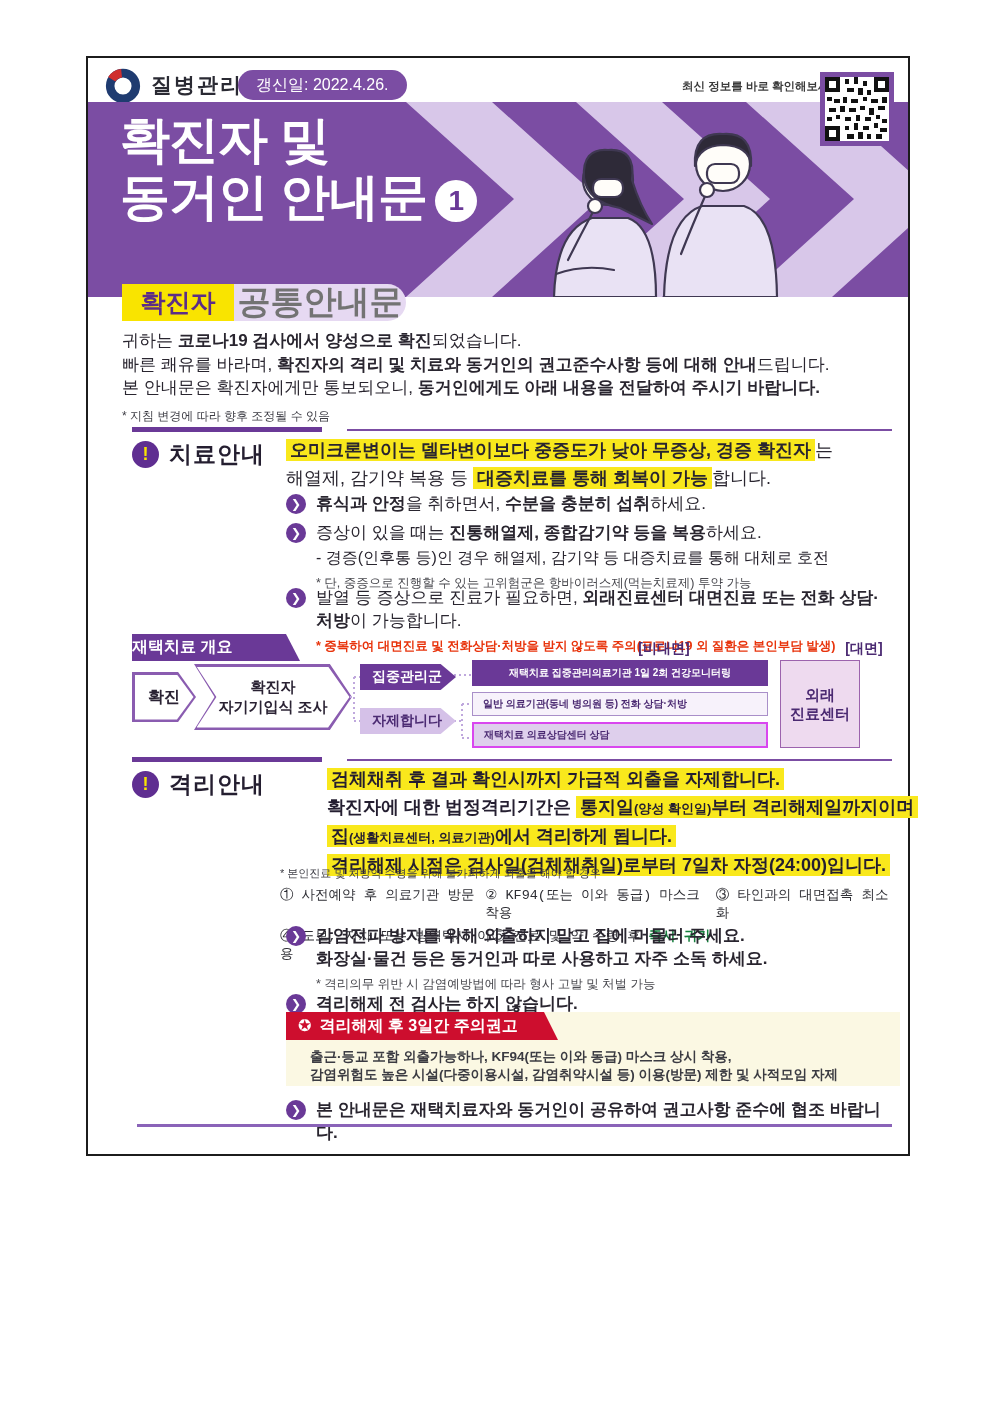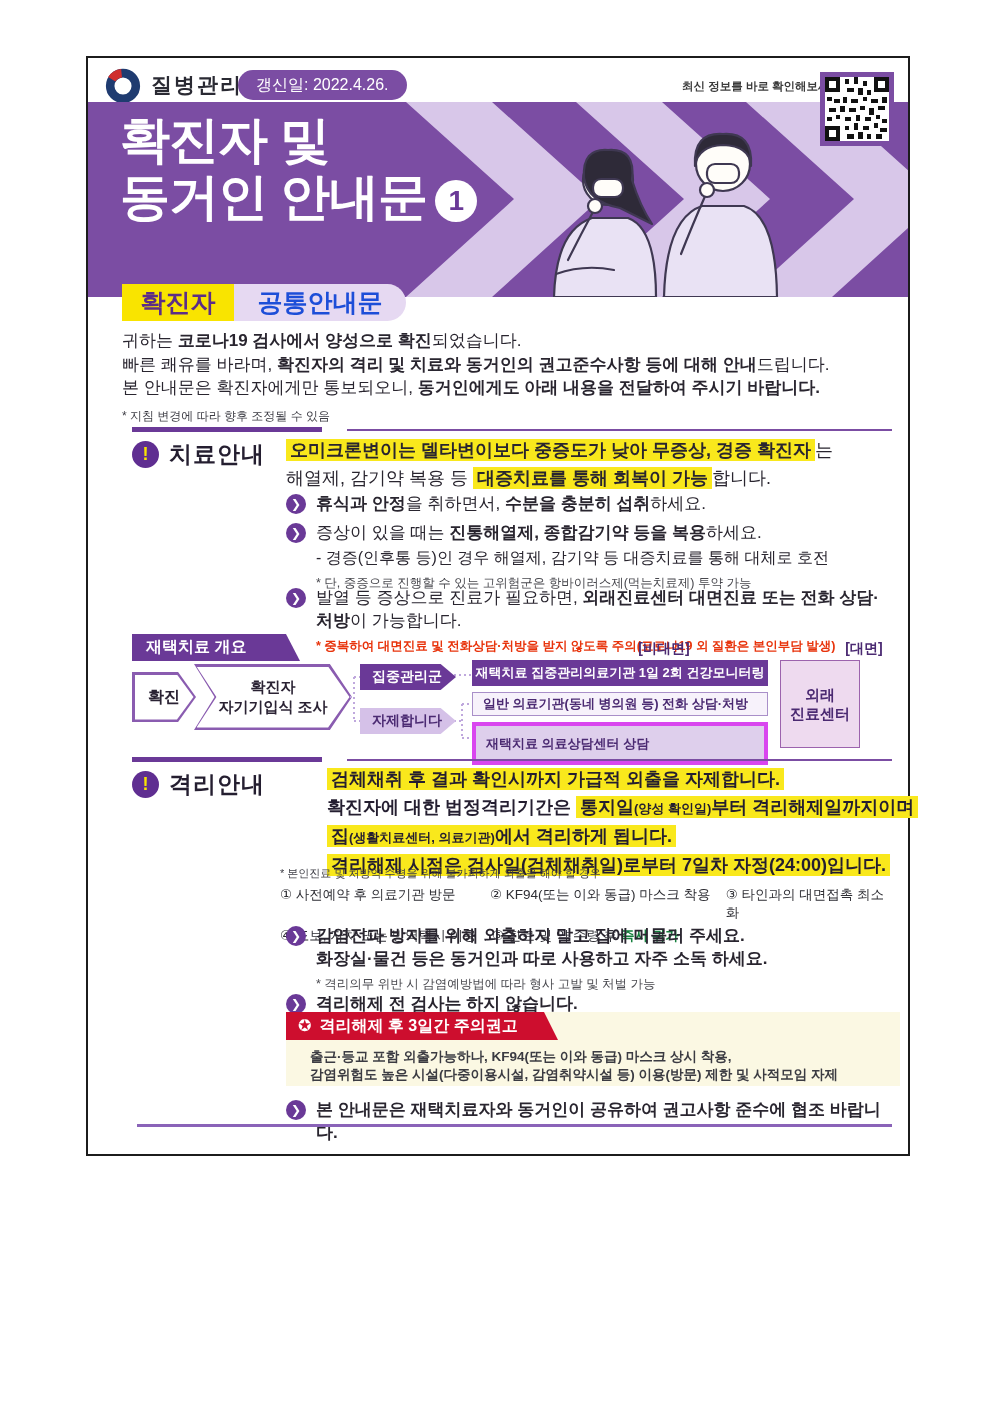--- a/index.html
+++ b/index.html
@@ -17,22 +17,22 @@
   .qr{position:absolute;left:732px;top:14px;width:74px;height:74px;background:#7b4da3;padding:5px;box-sizing:border-box;z-index:6;}
   .qr-inner{width:100%;height:100%;background:#fff;}
 
   
   .banner{position:absolute;left:0;top:44px;width:820px;height:195px;background:#7b4da3;overflow:hidden;}
   .title{position:absolute;left:32px;top:10px;color:#fff;font-weight:900;font-size:50px;line-height:57px;letter-spacing:-1px;z-index:3;}
   .num-circle{display:inline-flex;align-items:center;justify-content:center;width:42px;height:42px;border-radius:50%;
               background:#fff;color:#6a3997;font-size:28px;font-weight:900;vertical-align:4px;margin-left:8px;}
   .tag-yellow{position:absolute;left:34px;top:226px;width:112px;height:37px;background:#f9e400;color:#5c2d87;
               font-size:25px;font-weight:800;display:flex;align-items:center;justify-content:center;z-index:5;}
-  .tag-pill{position:absolute;left:146px;top:226px;width:172px;height:37px;background:#e6d9f2;color:#1d4ed8;
-            font-size:25px;font-weight:800;display:flex;align-items:center;justify-content:center;
+  .tag-pill{position:absolute;left:146px;top:226px;width:172px;height:37px;background:#e6d9f2;color:#737373;
+            font-size:33px;font-weight:800;display:flex;align-items:center;justify-content:center;
             border-radius:0 19px 19px 0;z-index:5;}
 
   
   .intro{position:absolute;left:34px;top:271px;width:760px;font-size:17px;line-height:23.5px;color:#29252f;}
   .small-note{font-size:12px;color:#3c3c44;font-weight:normal;}
 
   
   .divider{position:absolute;left:0;width:820px;height:6px;}
   .divider .thick{position:absolute;left:44px;top:0;width:190px;height:5px;background:#6a3997;}
   .divider .thin{position:absolute;left:259px;top:1.5px;width:545px;height:2px;background:#7b4da3;}
@@ -49,42 +49,42 @@
   .chev{flex:none;width:20px;height:20px;border-radius:50%;background:#6a3997;color:#fff;font-size:12px;
         font-weight:bold;display:flex;align-items:center;justify-content:center;margin-top:2px;}
   .b-txt{font-size:17px;line-height:23px;color:#29252f;}
   .sub-line{font-size:16px;margin-top:2px;font-weight:normal;}
   .tiny{font-size:12.5px;color:#47474d;margin-top:3px;font-weight:normal;}
   .tiny-red{font-size:12.5px;color:#e8340c;margin-top:3px;font-weight:600;}
   .red{color:#15803d;font-weight:bold;}
 
   
   .dg-tab{position:absolute;left:44px;top:576px;width:168px;height:27px;background:#6a3997;color:#fff;
-          font-weight:800;font-size:16px;display:flex;align-items:center;padding-left:14px;box-sizing:border-box;
+          font-weight:800;font-size:16px;display:flex;align-items:center;box-sizing:border-box;
           clip-path:polygon(0 0,calc(100% - 14px) 0,100% 100%,0 100%);}
   .dg-lab{position:absolute;top:582px;font-size:14px;font-weight:800;color:#4b2a72;text-align:center;padding-left:44px;}
   .chv-shape{position:absolute;background:#8a5cb0;}
   .chv-in{position:absolute;left:2.5px;top:2.5px;right:2.5px;bottom:2.5px;background:#fff;display:flex;
           flex-direction:column;align-items:center;justify-content:center;color:#2a2233;font-weight:800;}
   .cp1{clip-path:polygon(0 0,72% 0,100% 50%,72% 100%,0 100%);}
   .cp2{clip-path:polygon(0 0,86% 0,100% 50%,86% 100%,0 100%,13% 50%);}
   .ga{position:absolute;height:26px;display:flex;align-items:center;padding-left:12px;box-sizing:border-box;
       font-size:14px;font-weight:800;clip-path:polygon(0 0,84% 0,100% 50%,84% 100%,0 100%);width:96px;}
-  .dg-box{position:absolute;left:384px;width:296px;box-sizing:border-box;font-size:13px;font-weight:800;
+  .dg-box{position:absolute;left:384px;width:296px;box-sizing:border-box;font-size:10px;font-weight:800;
           display:flex;align-items:center;}
   .outp{position:absolute;left:692px;top:602px;width:80px;height:88px;background:#eedaef;border:1.5px solid #9c63ad;
         color:#4b2a72;font-weight:800;font-size:15px;line-height:19px;display:flex;flex-direction:column;
         align-items:center;justify-content:center;box-sizing:border-box;}
 
   
   .q-lines{position:absolute;left:198px;top:709px;width:612px;font-size:18px;font-weight:800;line-height:25px;color:#241e30;margin-left:41px;}
   .q-lines>div{margin-bottom:3px;}
   .q-small{font-size:13px;}
   .note-block{position:absolute;left:192px;top:808px;width:616px;color:#2d2d33;}
-  .note-row{display:flex;margin-top:5px;font-size:13.5px;}
+  .note-row{display:flex;margin-top:5px;font-size:13.5px;font-family:Liberation Mono, monospace;}
 
   .caution{position:absolute;left:198px;top:954px;width:614px;height:74px;background:#fbf8e3;}
   .ribbon{position:absolute;left:0;top:0;width:272px;height:28px;background:#cd0e2e;color:#fff;display:flex;
           align-items:center;gap:8px;padding-left:12px;box-sizing:border-box;font-size:16px;font-weight:800;
           clip-path:polygon(0 0,calc(100% - 14px) 0,100% 100%,0 100%);}
   .star{font-size:16px;line-height:1;}
   .caution-body{position:absolute;left:24px;top:36px;font-size:13.5px;line-height:17.5px;font-weight:600;color:#3b3b42;}
 
   .final-rule{position:absolute;left:49px;top:1066px;width:755px;height:3px;background:#8a63b8;}
 </style>
@@ -251,21 +251,21 @@
         <path d="M130 19 h18"></path>
         <path d="M130 65 h8 M138 48 v34 M138 48 h10 M138 82 h10"></path>
       </g>
     </svg>
 
     <div class="ga" style="left:272px;top:606px;background:#6a3997;color:#fff">집중관리군</div>
     <div class="ga" style="left:272px;top:650px;background:#d5c1e8;color:#4b2a72">자제합니다</div>
 
     <div class="dg-box" style="top:602px;height:26px;background:#6a3997;color:#fff;justify-content:center">재택치료 집중관리의료기관 1일 2회 건강모니터링</div>
     <div class="dg-box" style="top:634px;height:24px;background:#f7f2fb;border:1px solid #a98fc9;color:#4b2a72;padding-left:10px">일반 의료기관(동네 병의원 등) 전화 상담·처방</div>
-    <div class="dg-box" style="top:664px;height:43px;background:#decfec;border:4px solid #d946ef;color:#4b2a72;padding-left:10px">재택치료 의료상담센터 상담</div>
+    <div class="dg-box" style="top:664px;height:26px;background:#decfec;border:2px solid #d946ef;color:#4b2a72;padding-left:10px">재택치료 의료상담센터 상담</div>
     <div class="outp">
       <div>외래</div>
       <div>진료센터</div>
     </div>
 
     <div class="divider" style="top:699px">
         <span class="thick"></span>
         <span class="thin"></span>
       </div>
 

